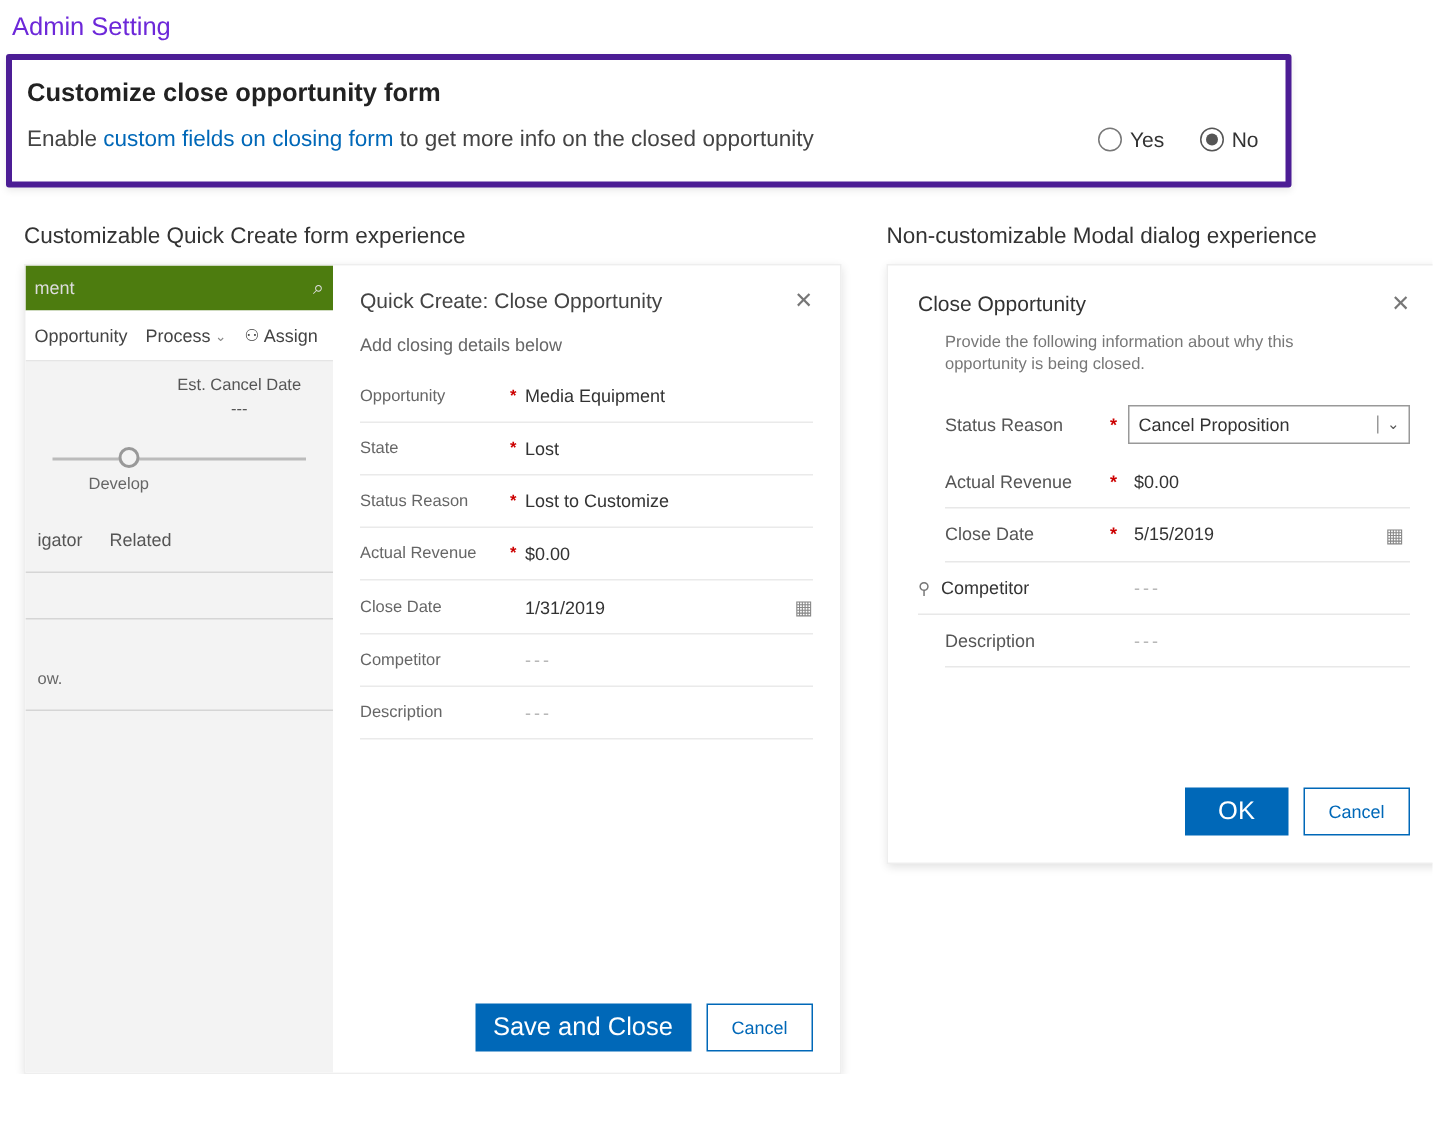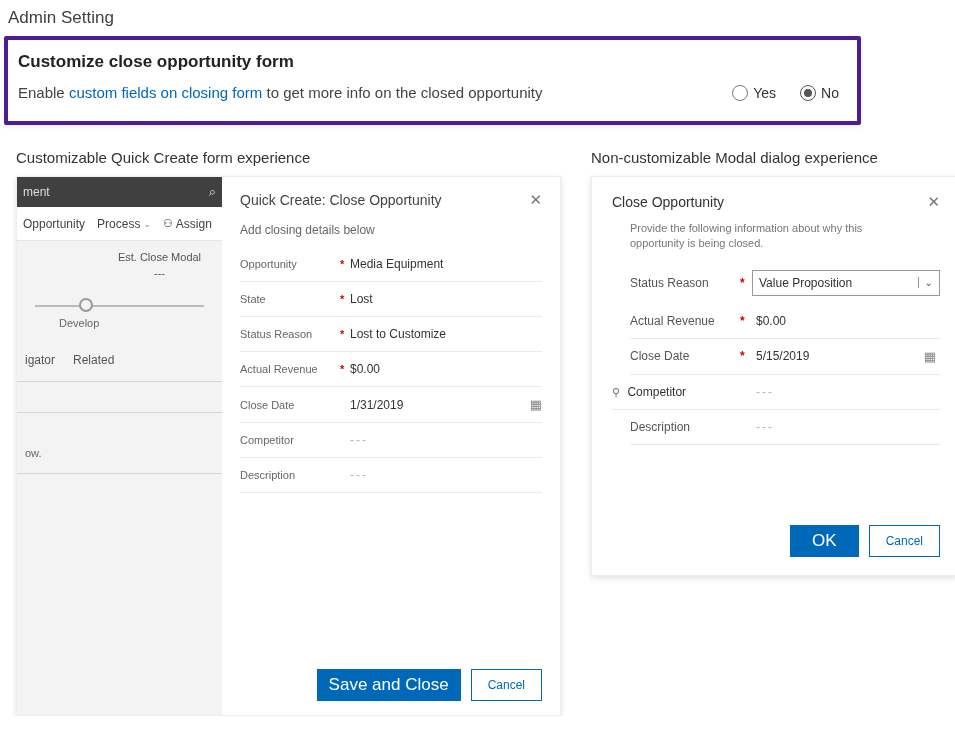--- a/index.html
+++ b/index.html
@@ -1,20 +1,20 @@
 <!DOCTYPE html>
 <html><head>
 <meta charset="utf-8">
 <style>
   * { box-sizing: border-box; font-family: "Segoe UI", Arial, sans-serif; }
   body { margin: 0; padding: 0; background: #fff; width: 955px; font-size: 13px; color: #333; }
 
   
   .admin-section { padding: 8px 4px 0 4px; }
-  .admin-label { font-size: 17px; color: #404040; font-weight: 400; margin: 0 0 8px 4px; }
+  .admin-label { font-size: 17px; color: #6d28d9; font-weight: 400; margin: 0 0 8px 4px; }
   .admin-card { background: #fff; border: 4px solid #4c1d95; border-radius: 2px; box-shadow: 0 2px 5px rgba(0,0,0,0.08); padding: 12px 18px 20px 10px; margin: 0 90px 20px 0; }
   .admin-card-title { font-size: 17px; font-weight: 600; color: #222; margin-bottom: 12px; }
   .admin-row { display: flex; align-items: center; }
   .admin-text { font-size: 15px; color: #444; flex: 1; }
   .admin-link { color: #0068b8; cursor: pointer; }
   .radio-group { display: flex; align-items: center; gap: 24px; }
   .radio { display: inline-flex; align-items: center; gap: 5px; font-size: 14px; color: #333; }
   .radio .r-outer { width: 16px; height: 16px; border: 1.5px solid #777; border-radius: 50%; display: inline-flex; align-items: center; justify-content: center; }
   .radio.selected .r-outer { border-color: #555; }
   .radio .r-inner { width: 8px; height: 8px; background: #555; border-radius: 50%; display: none; }
@@ -23,21 +23,21 @@
   .columns { display: flex; gap: 30px; padding: 0 16px; }
   .col-left { flex: 0 0 545px; }
   .col-right { flex: 0 0 370px; }
   .col-title { font-size: 15px; font-weight: 400; color: #333; margin: 4px 0 10px 0; }
 
   
   .qc-wrap { background: #fff; border: 1px solid #eee; box-shadow: 0 2px 6px rgba(0,0,0,0.12); height: 540px; display: flex; overflow: hidden; }
   .qc-bg { flex: 0 0 205px; background: #f3f3f3; position: relative; color: #555; font-size: 12px; }
   .qc-bg-overlay { position: absolute; inset: 0; background: rgba(0,0,0,0.35); pointer-events: none; }
   .qc-bg * { position: relative; }
-  .qc-topbar { background: #404040; color: #ddd; height: 30px; display: flex; align-items: center; padding: 0 6px; font-size: 12px; justify-content:space-between;}
+  .qc-topbar { background: #4d7c0f; color: #ddd; height: 30px; display: flex; align-items: center; padding: 0 6px; font-size: 12px; justify-content:space-between;}
   .qc-cmdbar { background: #fff; height: 34px; display: flex; align-items: center; gap: 12px; padding: 0 6px; font-size: 12px; color: #444; border-bottom: 1px solid #e5e5e5; }
   .qc-dropdown { color:#444; display:inline-flex; align-items:center; gap:3px; }
   .chev { font-size:9px; color:#888; }
   .qc-stage { padding: 10px 8px; }
   .qc-stage-line { height:2px; background:#bbb; margin:26px 10px 0 10px; position:relative; }
   .qc-stage-dot { width:14px;height:14px;border:2px solid #999;border-radius:50%;background:#f3f3f3;position:absolute;left:44px;top:-7px; }
   .qc-stage-lbl { font-size:11px; color:#666; margin:10px 0 0 34px; }
   .qc-stage-right { text-align:center; font-size:11px; color:#555; margin-left:80px; }
   .qc-tabs { padding: 14px 8px 0 8px; font-size:12px; color:#555; display:flex; gap:18px; }
   .qc-content { padding: 20px 8px 0 8px; font-size:11px; color:#666; }
@@ -120,21 +120,21 @@
             <span>Process</span>
             <span class="chev">⌄</span>
           </span>
           <span class="qc-dropdown">
             <span style="font-size:11px">⚇</span>
             <span>Assign</span>
           </span>
         </div>
         <div class="qc-stage">
           <div class="qc-stage-right">
-            <div>Est. Close Modal</div>
+            <div>Est. Cancel Date</div>
             <div style="margin-top:4px;">---</div>
           </div>
           <div class="qc-stage-line">
               <div class="qc-stage-dot"></div>
             </div>
           <div class="qc-stage-lbl">Develop</div>
         </div>
         <div class="qc-tabs">
           <span>igator</span>
           <span>Related</span>
@@ -206,21 +206,21 @@
         <span class="close-x">✕</span>
       </div>
       <div class="md-sub">Provide the following information about why this opportunity is being closed.</div>
 
       <div class="md-fields">
         <div class="md-fld" style="border-bottom:none;">
           <span class="md-fld-label">Status Reason</span>
           <span class="md-fld-req">*</span>
           <div class="md-fld-ctrl">
             <div class="md-select">
-              <span>Value Proposition</span>
+              <span>Cancel Proposition</span>
               <span class="dd">⌄</span>
             </div>
           </div>
         </div>
         <div class="md-fld">
           <span class="md-fld-label">Actual Revenue</span>
           <span class="md-fld-req">*</span>
           <div class="md-fld-ctrl md-val">$0.00</div>
         </div>
         <div class="md-fld">

